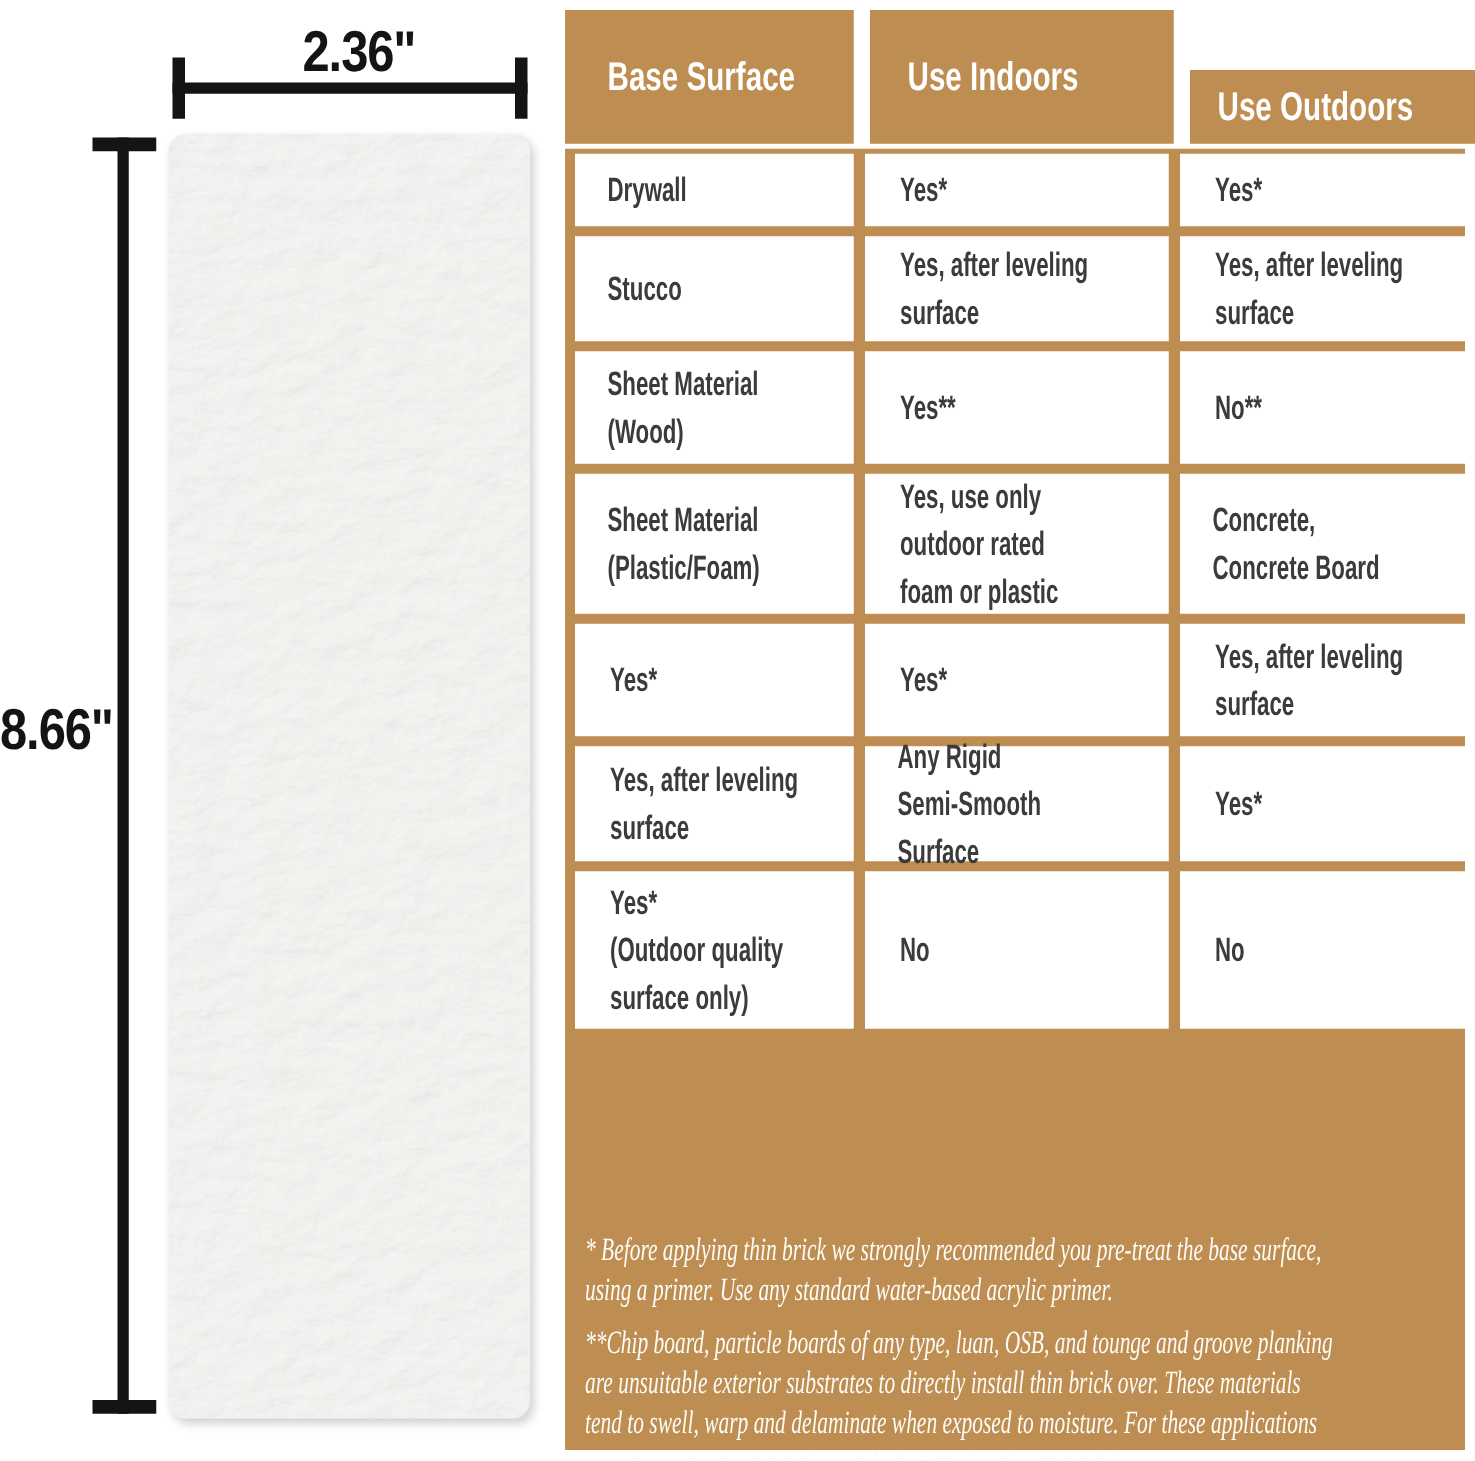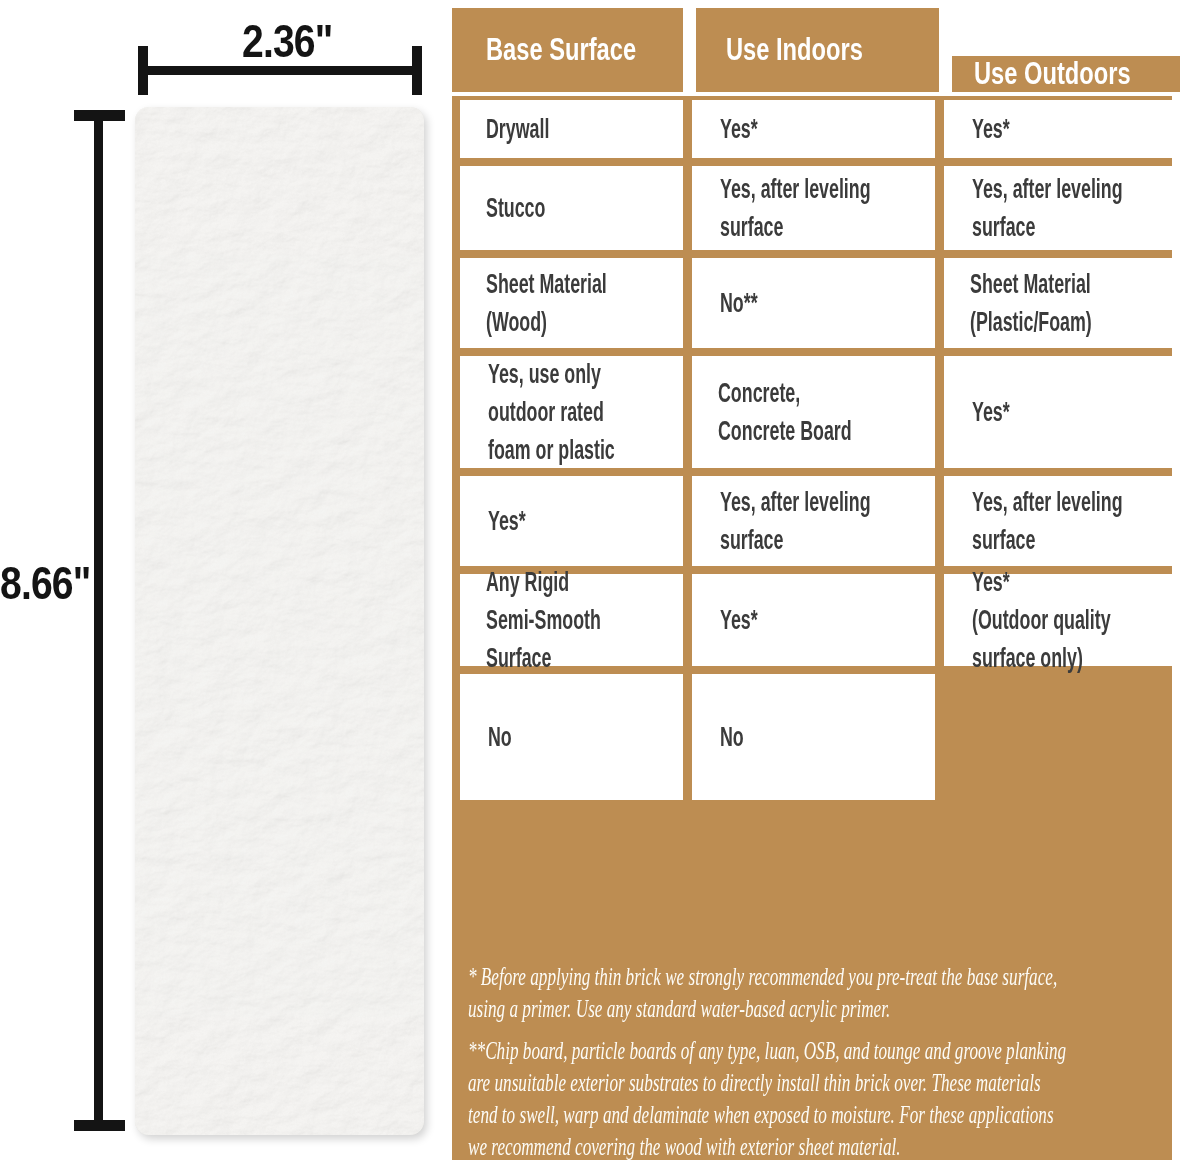--- a/index.html
+++ b/index.html
@@ -31,21 +31,21 @@
   .vcap-b{left:74px;top:1120px;width:51px;height:11px;}
 
   
   .panel{
     position:absolute;left:452px;top:8px;width:720px;height:1152px;
     background:#BD8D52;
   }
   .hdr-wrap{background:#ffffff;padding-bottom:4px;}
   .hdr-row{
     display:grid;grid-template-columns:231px 243px 1fr;column-gap:9px;
-    height:84px;
+    height:107px;
     gap:13px;
   }
   .hdr-cell{
     background:#BD8D52;display:flex;align-items:center;color:#ffffff;
     font-weight:bold;font-size:32px;line-height:1.1;
   }
   .hdr-cell:nth-child(1){padding-left:34px;}
   .hdr-cell:nth-child(2){padding-left:30px;}
   .hdr-cell:nth-child(3){padding-left:22px;margin-top:48px;}
   .rows{
@@ -142,20 +142,23 @@
         </div>
       <div class="cell c3">
           <span class="cond">Yes, after leveling
 surface</span>
         </div>
 
       <div class="cell c1">
           <span class="cond">Sheet Material
 (Wood)</span>
         </div>
+      <div class="cell c2">
+          <span class="cond">Yes**</span>
+        </div>
       <div class="cell c3">
           <span class="cond">No**</span>
         </div>
 
       <div class="cell c1">
           <span class="cond">Sheet Material
 (Plastic/Foam)</span>
         </div>
       <div class="cell c3">
           <span class="cond">Yes, use only

